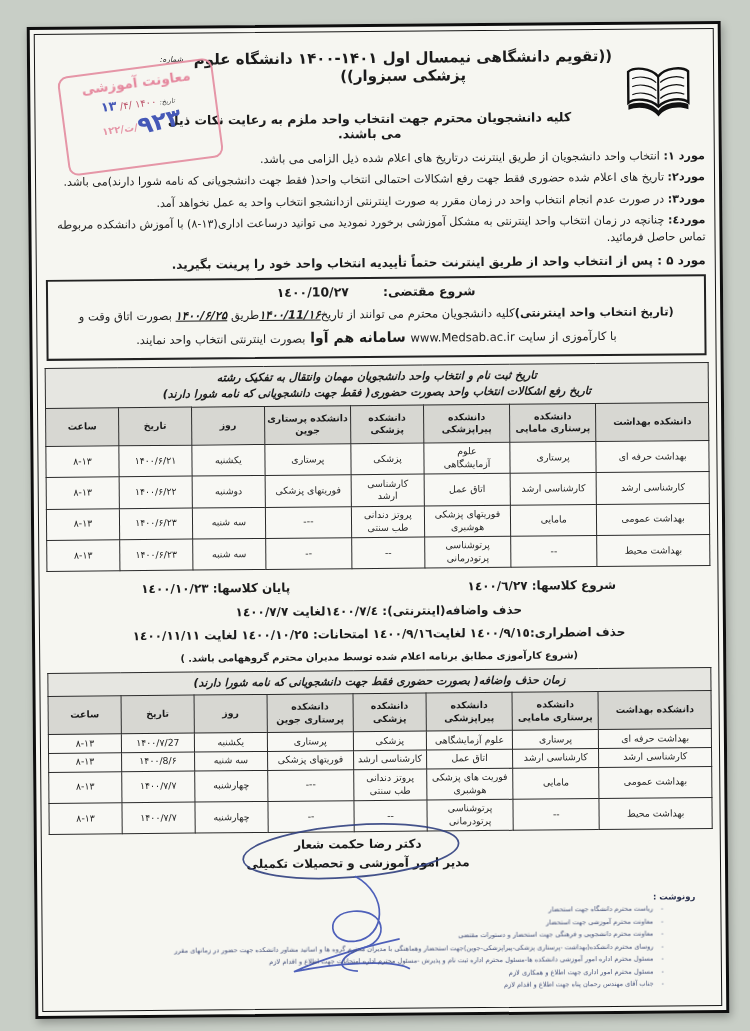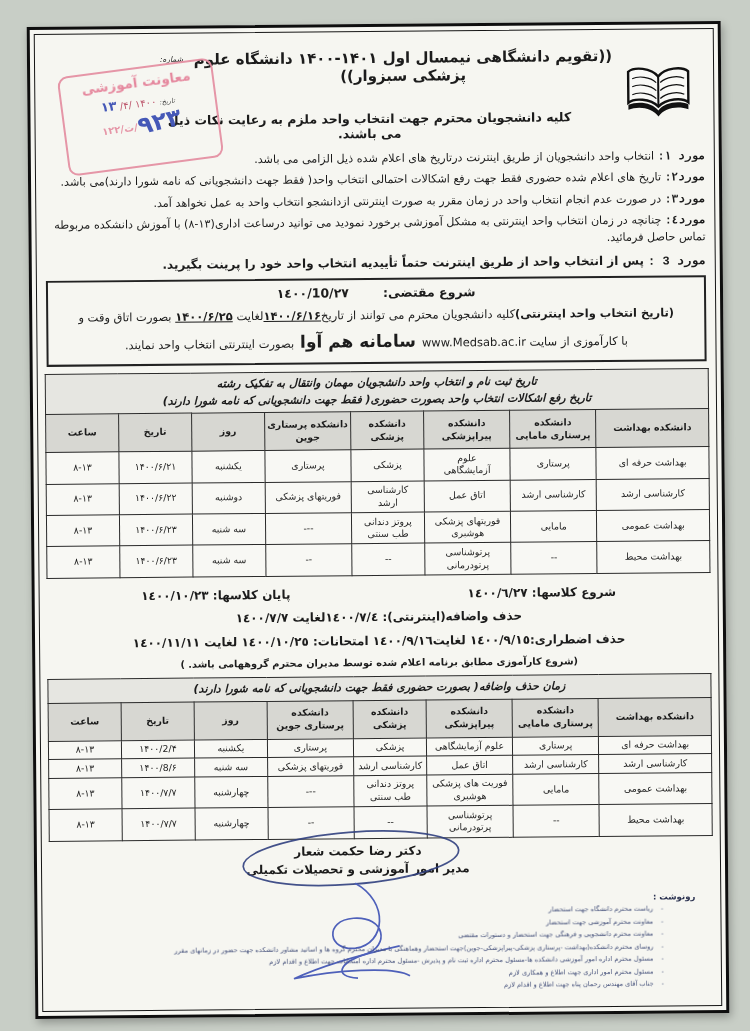--- a/index.html
+++ b/index.html
@@ -38,29 +38,29 @@
   .ltr{direction:ltr;unicode-bidi:embed;display:inline-block;}
   .stamp-date{margin-top:5px;font-size:10px;color:#b84a62;}
   .stamp-date .lbl{font-size:6.5px;font-style:italic;color:#333;margin-right:2px;}
   .hand{color:#3c50b4;font-weight:bold;}
   .stamp-date .hand{font-size:13px;}
   .stamp-num{margin-top:-2px;font-size:10px;color:#e591a4;font-weight:bold;}
   .stamp-num .hand{font-size:24px;letter-spacing:4px;display:inline-block;transform:rotate(-6deg) translateY(2px);}
   
   .notes{margin:10px 2px 0 4px;}
   .note{font-size:11.2px;line-height:1.5;margin:4.5px 0;text-align:right;}
-  .note .nlabel{font-weight:bold;font-family:Liberation Mono, monospace;}
+  .note .nlabel{font-weight:bold;}
   .note.bold-note{font-weight:bold;font-size:12px;margin-top:6px;}
   
   .startbox{border:2px solid #222;margin:5px 2px 7px 2px;padding:2px 8px 6px;text-align:center;line-height:1.8;font-size:11.5px;}
   .startbox .l1{font-weight:bold;font-size:12.5px;}
   .startbox .l1 .gap{display:inline-block;width:34px;}
   .startbox .b{font-weight:bold;}
-  .startbox .u{text-decoration:underline;}
-  .startbox .big{font-weight:bold;font-size:17px;}
+  .startbox .u{text-decoration:underline;font-style:italic;}
+  .startbox .big{font-weight:bold;font-size:14px;}
   
   table.sched{width:100%;border-collapse:collapse;table-layout:fixed;margin-top:2px;}
   table.sched td,table.sched th{
     border:1.3px solid #2b2b2b;text-align:center;vertical-align:middle;
     font-size:9.4px;padding:2.5px 1px;white-space:pre-line;line-height:1.35;
   }
   table.sched td.band{background:#e6e6e1;font-style:italic;font-weight:bold;font-size:11px;padding:3px 2px;line-height:1.5;}
   table.sched th{background:#d7d7d2;font-weight:bold;height:32px;}
   table.sched tbody td{background:#f8f8f4;}
   
@@ -109,29 +109,29 @@
       </div>
     </div>
 
     <div class="doc-subtitle">کلیه دانشجویان محترم جهت انتخاب واحد ملزم به رعایت نکات ذیل می باشند.</div>
 
     <div class="notes" id="notes">
         <div class="note"><span class="nlabel">مورد ۱:</span> انتخاب واحد دانشجویان از طریق اینترنت درتاریخ های اعلام شده ذیل الزامی می باشد.</div>
         <div class="note"><span class="nlabel">مورد۲:</span> تاریخ های اعلام شده حضوری فقط جهت رفع اشکالات احتمالی انتخاب واحد( فقط جهت دانشجویانی که نامه شورا دارند)می باشد.</div>
         <div class="note"><span class="nlabel">مورد۳:</span> در صورت عدم انجام انتخاب واحد در زمان مقرر به صورت اینترنتی ازدانشجو انتخاب واحد به عمل نخواهد آمد.</div>
         <div class="note"><span class="nlabel">مورد٤:</span> چنانچه در زمان انتخاب واحد اینترنتی به مشکل آموزشی برخورد نمودید می توانید درساعت اداری(۱۳-۸) با آموزش دانشکده مربوطه تماس حاصل فرمائید.</div>
-        <div class="note bold-note"><span class="nlabel">مورد 3 :</span> پس از انتخاب واحد از طریق اینترنت حتماً تأییدیه انتخاب واحد خود را پرینت بگیرید.</div>
+        <div class="note bold-note"><span class="nlabel">مورد ۵ :</span> پس از انتخاب واحد از طریق اینترنت حتماً تأییدیه انتخاب واحد خود را پرینت بگیرید.</div>
       </div>
 
     <div class="startbox">
       <div class="l1">
         <span>شروع مقتضی:</span><span class="gap"></span><span>١٤٠٠/10/٢٧</span>
       </div>
       <div>
-        <span class="b">(تاریخ انتخاب واحد اینترنتی)</span><span>کلیه دانشجویان محترم می توانند از تاریخ</span><span class="u b">۱۴۰۰/۶/۱۶</span><span>لغایت </span><span class="u b">۱۴۰۰/۶/۲۵</span><span> بصورت اتاق وقت و</span>
+        <span class="b">(تاریخ انتخاب واحد اینترنتی)</span><span>کلیه دانشجویان محترم می توانند از تاریخ</span><span class="u b">۱۴۰۰/11/۱۶</span><span>طریق </span><span class="u b">۱۴۰۰/۶/۲۵</span><span> بصورت اتاق وقت و</span>
       </div>
       <div>
         <span>با کارآموزی از سایت </span><span class="ltr">www.Medsab.ac.ir</span><span class="big"> سامانه هم آوا </span><span>بصورت اینترنتی انتخاب واحد نمایند.</span>
       </div>
     </div>
 
     <table class="sched" id="t1">
         <colgroup>
           <col style="width: 17%;">
           <col style="width: 13%;">
@@ -250,21 +250,21 @@
           </tr>
         </thead>
         <tbody>
           <tr>
             <td>بهداشت حرفه ای</td>
             <td>پرستاری</td>
             <td>علوم آزمایشگاهی</td>
             <td>پزشکی</td>
             <td>پرستاری</td>
             <td>یکشنبه</td>
-            <td>۱۴۰۰/2/۴</td>
+            <td>۱۴۰۰/۷/27</td>
             <td>۸-۱۳</td>
           </tr>
           <tr>
             <td>کارشناسی ارشد</td>
             <td>کارشناسی ارشد</td>
             <td>اتاق عمل</td>
             <td>کارشناسی ارشد</td>
             <td>فوریتهای پزشکی</td>
             <td>سه شنبه</td>
             <td>۱۴۰۰/8/۶</td>

